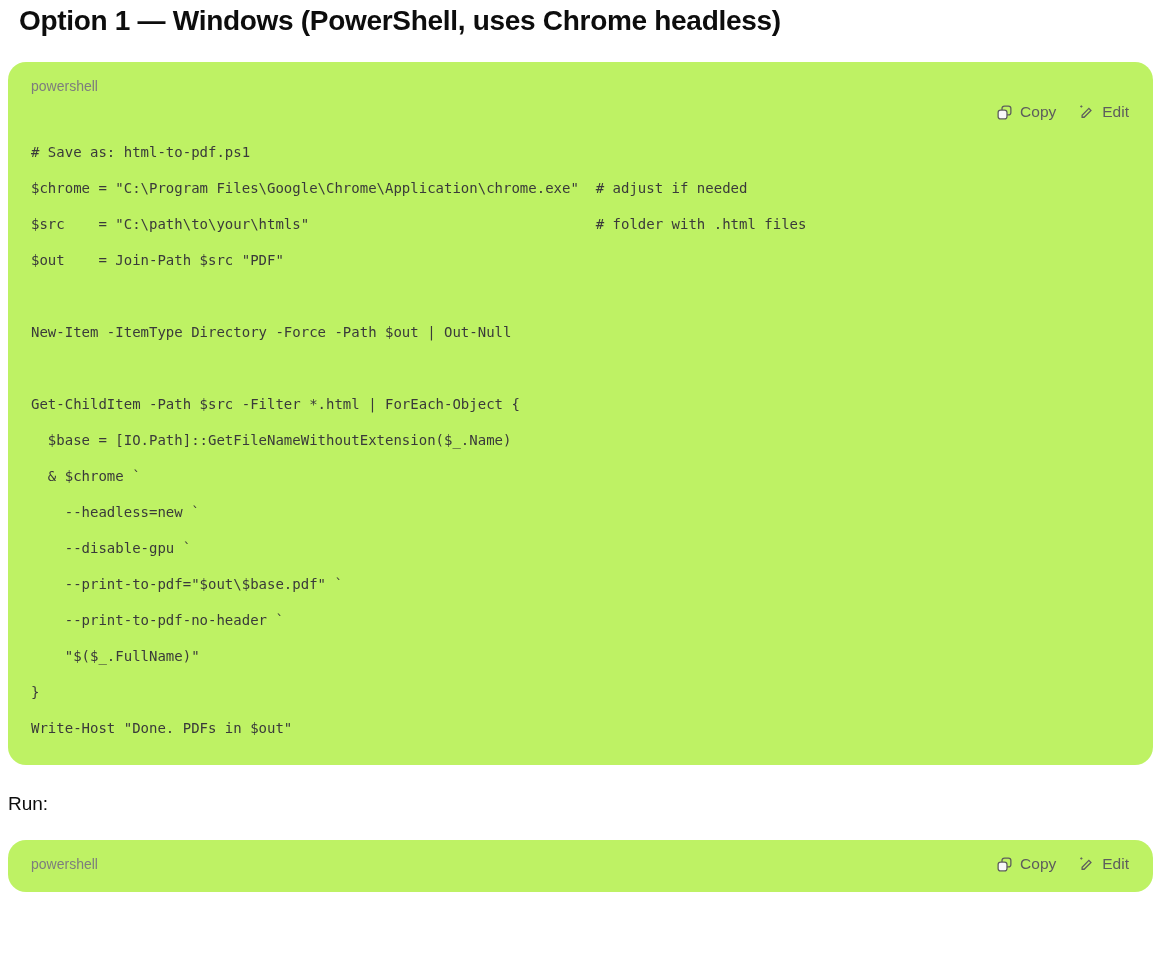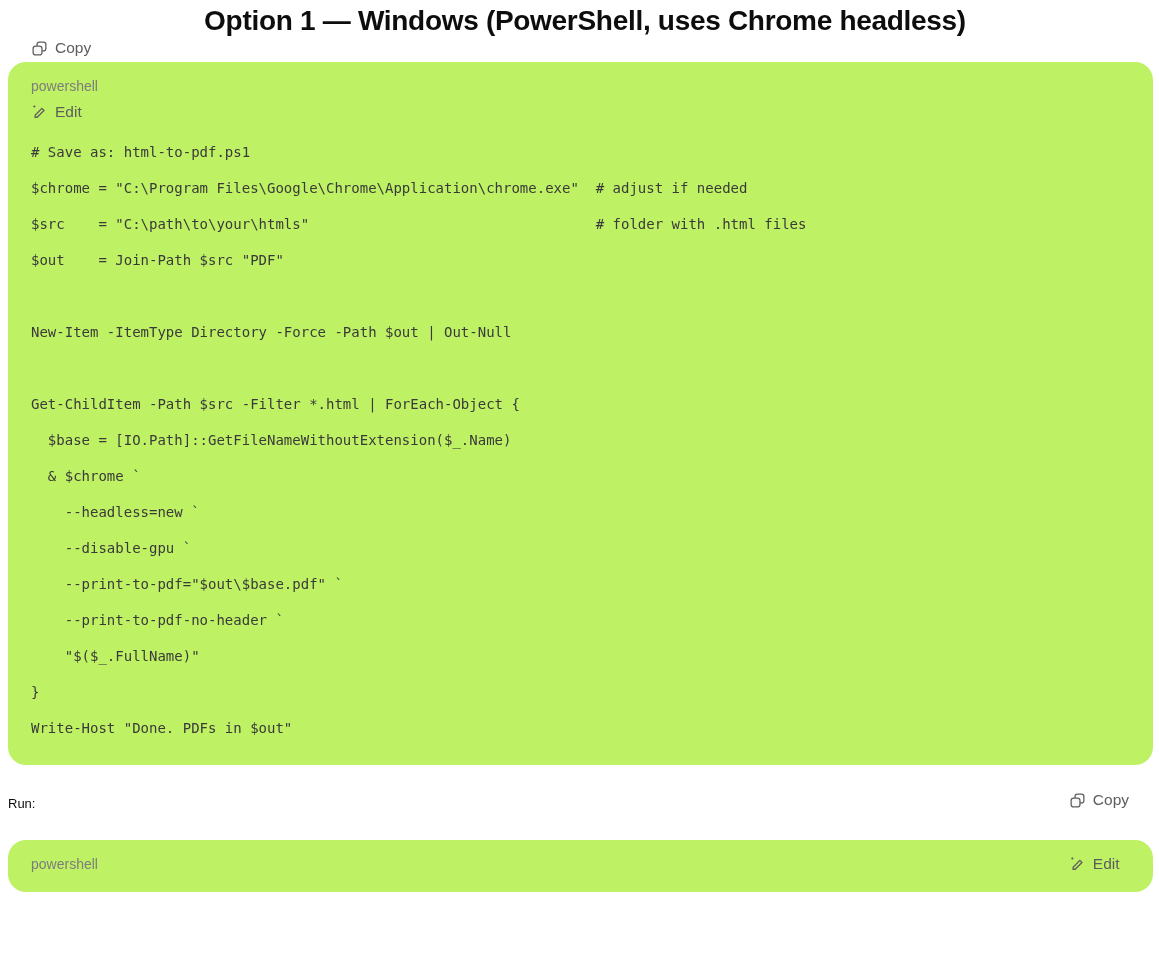--- a/index.html
+++ b/index.html
@@ -6,51 +6,51 @@
   html, body { margin: 0; padding: 0; }
   body {
     width: 1159px; height: 969px; overflow: hidden;
     background: #ffffff;
     font-family: "Liberation Sans", sans-serif;
     color: #0d0d0d;
   }
   h2.heading {
     margin: 2px 8px 0 19px;
     font-size: 28px; line-height: 38px; font-weight: 700;
-    letter-spacing: -0.3px; color: #0d0d0d; text-align: center;
+    letter-spacing: -0.3px; color: #0d0d0d;
   }
   .code-block {
     background: #bef264;
     border-radius: 18px;
     margin-left: 8px; margin-right: 6px;
   }
   .cb1 { margin-top: 22px; padding: 14px 24px 19px 23px; }
   .cb-label {
     font-size: 14px; line-height: 20px; color: #7d7d7d;
   }
   .cb-actions {
     display: flex; justify-content: flex-end; align-items: flex-start;
-    gap: 40px; height: 24px; flex-direction: column;
+    gap: 22px; height: 24px;
   }
   .cb1 .cb-actions { margin-top: 4px; }
   .cb-btn {
     display: inline-flex; align-items: center; gap: 7px;
     background: none; border: 0; padding: 0;
     font-family: inherit; font-size: 15.5px; color: #5d5d5d;
     cursor: pointer; line-height: 24px;
   }
   .cb-btn svg { display: block; }
   .cb-code {
     font-family: "DejaVu Sans Mono", "Liberation Mono", monospace;
     font-size: 14px; line-height: 36px; color: #3a3a3a;
     white-space: pre; margin: 10px 0 0 0; overflow: hidden;
   }
   .run-label {
     margin: 28px 8px 25px 8px;
-    font-size: 13px; line-height: 22px; color: #0d0d0d;
+    font-size: 19px; line-height: 22px; color: #0d0d0d;
   }
   .cb2 { padding: 12px 24px 16px 23px; }
   .cb-header {
     display: flex; justify-content: space-between; align-items: center;
     height: 24px;
   }
   .cb2 .cb-code { margin-top: 38px; }
 </style>
 </head>
 <body>

